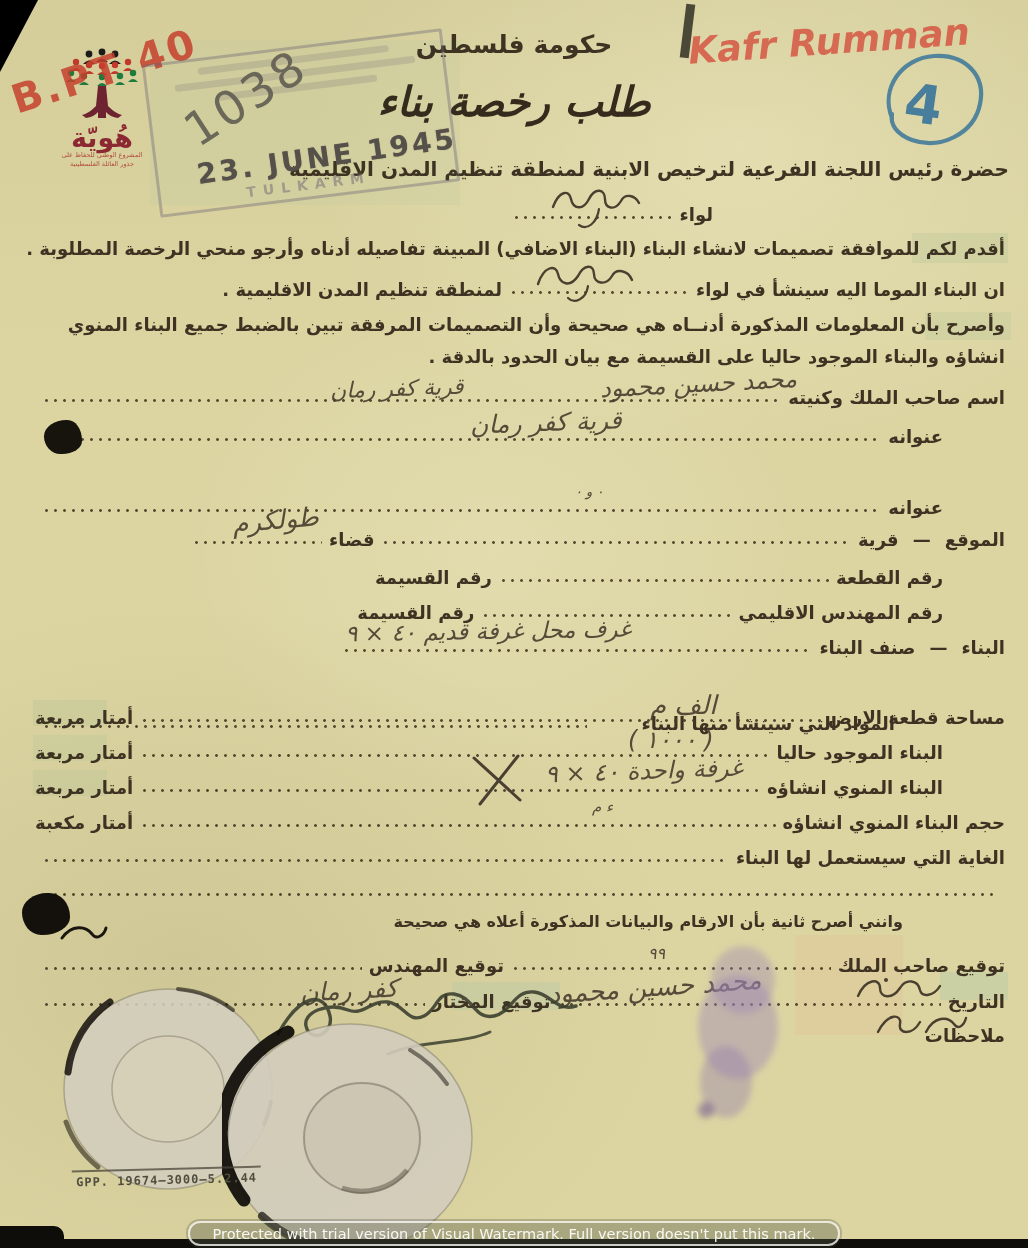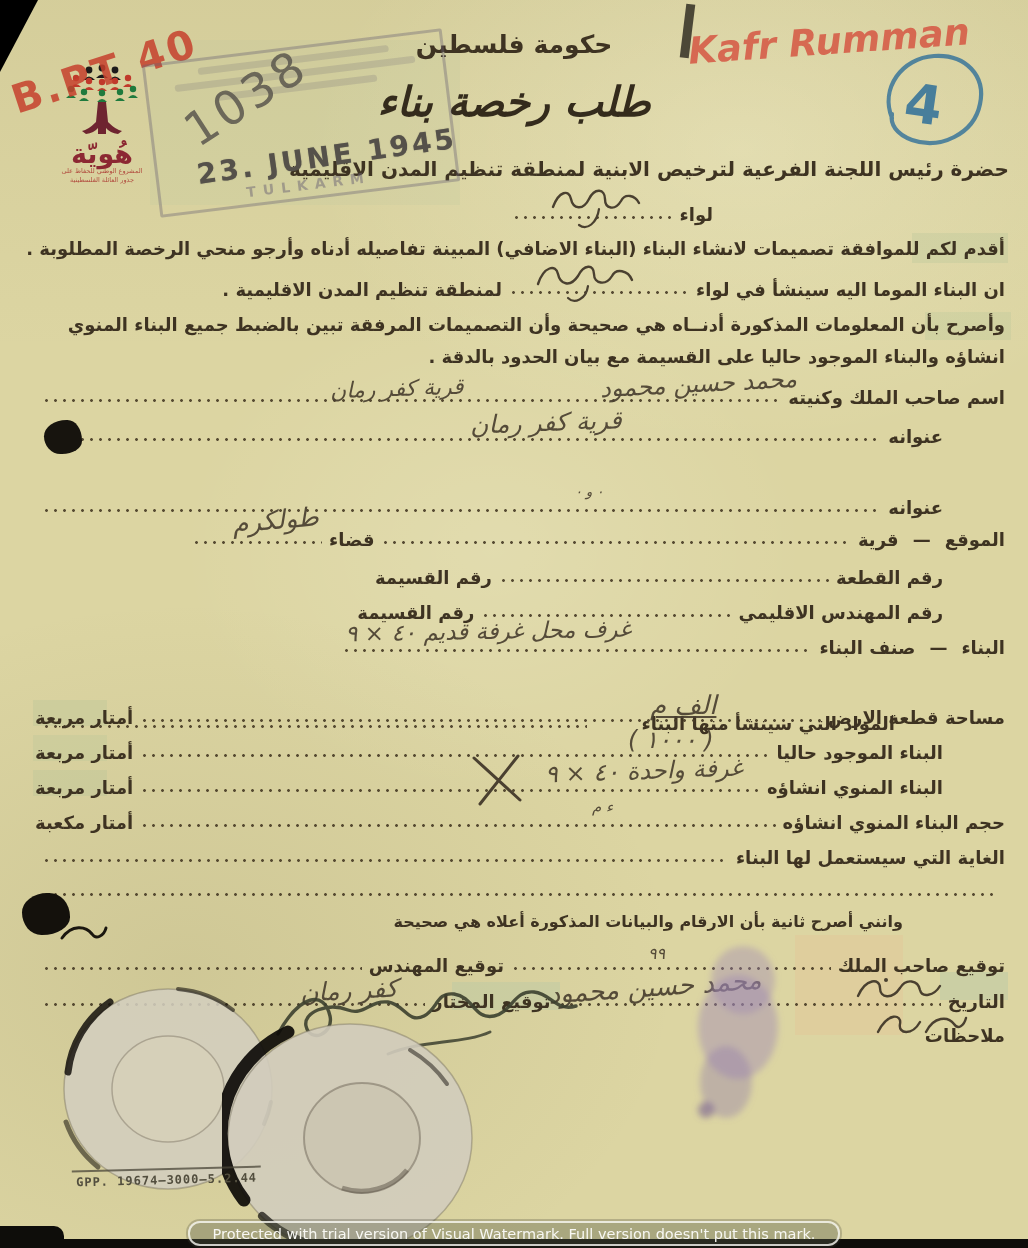--- a/index.html
+++ b/index.html
@@ -43,21 +43,21 @@
     font-size:47px;color:#5b574e;letter-spacing:4px;opacity:.85;}
   .redhand{position:absolute;color:rgba(198,63,45,.85);font-weight:700;}
   .watermark{position:absolute;left:188px;top:1221px;width:648px;height:21px;
     border:2px solid rgba(252,252,246,.78);border-radius:12px;background:rgba(88,92,72,.38);
     box-shadow:0 0 0 2px rgba(60,60,48,.25);display:flex;align-items:center;justify-content:center;
     color:#f7f7f2;font-size:14.5px;font-family:"DejaVu Sans", sans-serif;}
   .printcode{position:absolute;left:72px;top:1168px;transform:rotate(-1.5deg);
     font-family:"DejaVu Sans Mono", monospace;font-size:12px;font-weight:700;color:#524e3e;
     border-top:2px solid rgba(74,69,56,.75);padding:3px 4px 0 4px;letter-spacing:1px;}
   .blk{position:absolute;background:#0e0d0a;}
-  .logo{position:absolute;left:52px;top:64px;width:100px;height:130px;text-align:center;}
+  .logo{position:absolute;left:52px;top:48px;width:100px;height:130px;text-align:center;}
   .logo .word{font-size:27px;font-weight:700;color:#8c2832;line-height:1;}
   .logo .tag{font-size:6.5px;color:#b14a3e;line-height:1.35;}
   .bluecircle{position:absolute;left:862px;top:48px;width:132px;height:106px;}
 </style>
 </head>
 <body>
 
 <div class="page">
 
   <div class="patch" style="left:150px;top:40px;width:310px;height:165px;background:rgba(190,200,160,.22);"></div>
@@ -161,21 +161,21 @@
     <span class="sp" style="width:62px;"></span>
     <span class="lbl">المواد التي سينشأ منها البناء</span>
     <span class="dots"></span>
   </div>
 
   <div class="row" style="top:700px;">
     <span class="lbl">مساحة قطعة الارض</span>
     <span class="dots"></span>
     <span class="lbl">أمتار مربعة</span>
   </div>
-  <span class="hw" style="left:650px;top:690px;font-size:26px;letter-spacing:10px;text-decoration:underline;">الف م</span>
+  <span class="hw" style="left:650px;top:690px;font-size:26px;letter-spacing:10px;">الف م</span>
 
   <div class="row" style="top:735px;">
     <span class="sp" style="width:62px;"></span>
     <span class="lbl">البناء الموجود حاليا</span>
     <span class="dots"></span>
     <span class="lbl">أمتار مربعة</span>
   </div>
   <span class="hw" style="left:608px;top:726px;font-size:24px;margin-left:20px;">( ١٠٠٠ )</span>
 
   <div class="row" style="top:770px;">

